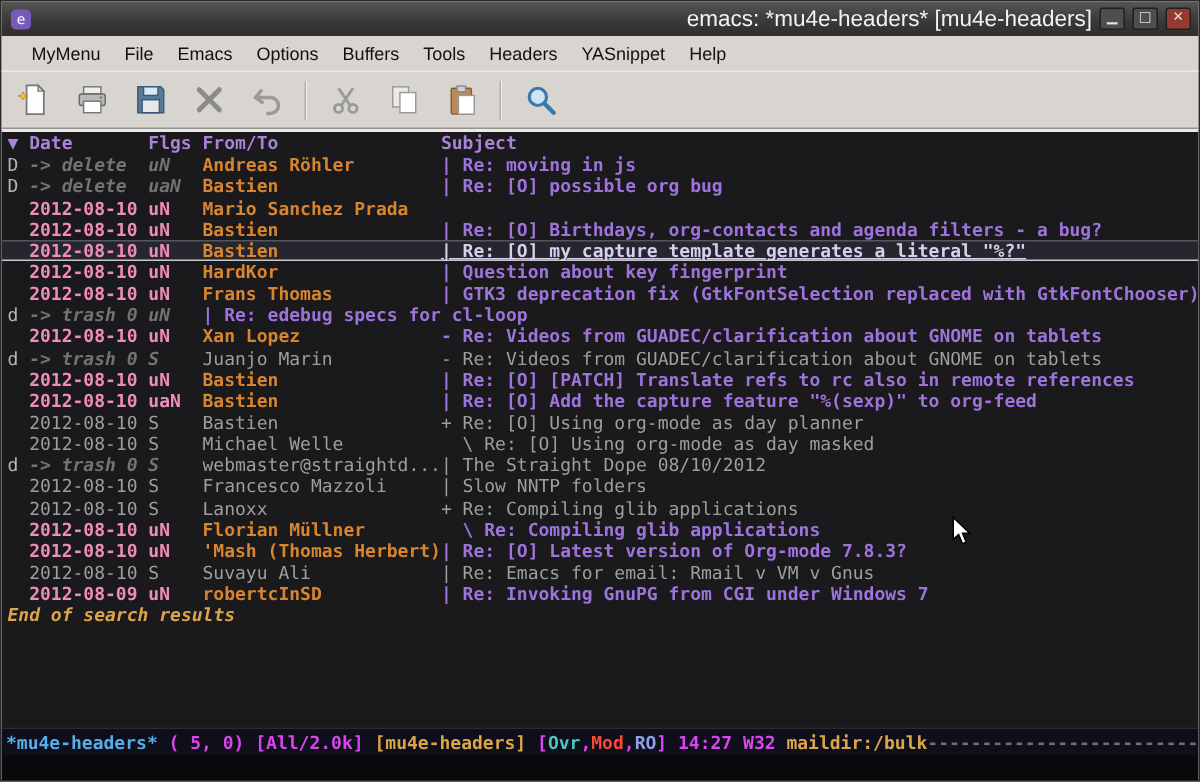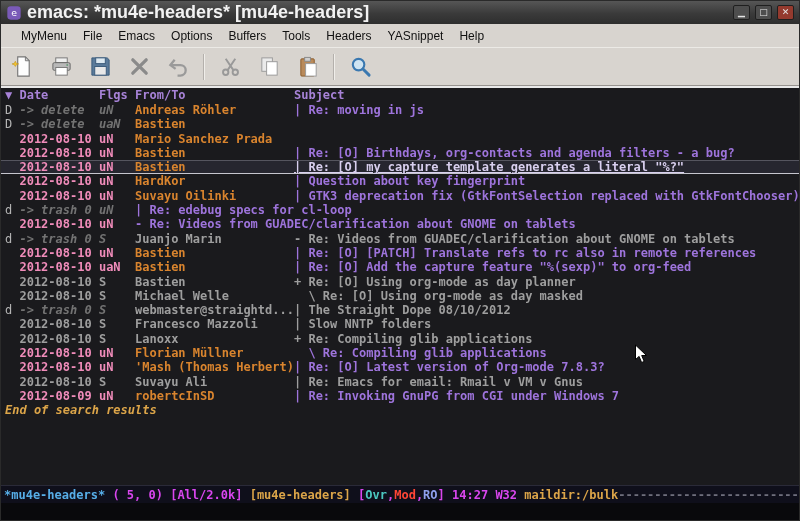--- a/index.html
+++ b/index.html
@@ -1,21 +1,21 @@
 <!DOCTYPE html>
 <html><head>
 <meta charset="utf-8">
 <style>
   *{box-sizing:border-box}
   body{margin:0;background:#9a9a9a;font-family:"Liberation Sans",sans-serif}
   .window{position:relative;width:800px;height:521px;border:1px solid #2a2a2a;display:flex;flex-direction:column;background:#d8d4cf;overflow:hidden}
 
   
   .titlebar{flex:none;height:23px;background:linear-gradient(#565656,#3a3a3a 55%,#2e2e2e);display:flex;align-items:center;padding:0 5px;gap:5px}
-  .title-text{flex:1;text-align:left;color:#f2f2f2;font-size:18px;font-weight:700;white-space:nowrap;overflow:hidden}
+  .title-text{flex:1;text-align:right;color:#f2f2f2;font-size:15px;font-weight:400;white-space:nowrap;overflow:hidden}
   .win-btn{width:17px;height:15px;border-radius:2px;display:flex;align-items:center;justify-content:center;font-size:9px;line-height:9px;color:#e4e4e4;background:#4e4e4e;border:1px solid #1f1f1f;font-family:"DejaVu Sans",sans-serif}
   .win-btn.close{background:#943a2e}
   .app-icon svg{display:block}
 
   
   .menubar{flex:none;height:23px;display:flex;align-items:center;font-size:12px;color:#111;padding-left:12px;background:#d8d4cf}
   .menu-item{padding:3px 8px;cursor:default}
 
   
   .toolbar{flex:none;height:39px;background:#d8d4cf;border-top:1px solid #eceae6;border-bottom:1px solid #97938f;display:flex;align-items:center;padding:0 4px;gap:5px}
@@ -31,21 +31,21 @@
   .row{display:flex;height:14.3px;line-height:14.4px;white-space:pre;padding-left:4px}
   .row.current{background:#26262f;box-shadow:inset 0 -1px 0 #c6c6ce, inset 0 1px 0 #55555f}
   .col-mark{flex:none;width:2ch}
   .col-date{flex:none;width:11ch}
   .col-flags{flex:none;width:5ch}
   .col-from{flex:none;width:22ch;overflow:hidden}
   .col-subject{flex:1;overflow:hidden}
   .f-mark{color:#b5b5b5;font-weight:400}
   .f-marked{color:#737373;font-style:italic}
   .f-udate{color:#f08cba}
-  .f-read{color:#9e9e9e;font-weight:700}
+  .f-read{color:#9e9e9e;font-weight:400}
   .f-from{color:#d9842e}
   .f-subj{color:#9e74dc}
   .row.current .col-subject{color:#d8cfee;text-decoration:underline}
   .end-line{flex:none;height:14.3px;line-height:14.3px;padding-left:4px;color:#dca549;font-style:italic;white-space:pre}
   .fill{flex:1}
 
   
   .mode-line{flex:none;height:18px;line-height:18px;background:#0f0f1b;white-space:pre;overflow:hidden;padding-left:3px;border-top:1px solid #2a2a38}
   .ml-buf{color:#57aee8}
   .ml-plain{color:#d946ef}
@@ -157,28 +157,28 @@
     <div class="header-line">
       <span class="col-mark hdr">▼</span>
       <span class="col-date hdr">Date</span>
       <span class="col-flags hdr">Flgs</span>
       <span class="col-from hdr">From/To</span>
       <span class="col-subject hdr">Subject</span>
     </div>
 
     <div class="rows">
         <div class="row"><span class="col-mark f-mark">D</span><span class="col-date f-marked">-&gt; delete</span><span class="col-flags f-marked">uN</span><span class="col-from f-from">Andreas Röhler</span><span class="col-subject f-subj">| Re: moving in js</span></div>
-        <div class="row"><span class="col-mark f-mark">D</span><span class="col-date f-marked">-&gt; delete</span><span class="col-flags f-marked">uaN</span><span class="col-from f-from">Bastien</span></div>
+        <div class="row"><span class="col-mark f-mark">D</span><span class="col-date f-marked">-&gt; delete</span><span class="col-flags f-marked">uaN</span><span class="col-from f-from">Bastien</span><span class="col-subject f-subj">| Re: [O] possible org bug</span></div>
         <div class="row"><span class="col-mark f-mark"></span><span class="col-date f-udate">2012-08-10</span><span class="col-flags f-udate">uN</span><span class="col-from f-from">Mario Sanchez Prada</span></div>
         <div class="row"><span class="col-mark f-mark"></span><span class="col-date f-udate">2012-08-10</span><span class="col-flags f-udate">uN</span><span class="col-from f-from">Bastien</span><span class="col-subject f-subj">| Re: [O] Birthdays, org-contacts and agenda filters - a bug?</span></div>
         <div class="row current"><span class="col-mark f-mark"></span><span class="col-date f-udate">2012-08-10</span><span class="col-flags f-udate">uN</span><span class="col-from f-from">Bastien</span><span class="col-subject f-subj">| Re: [O] my capture template generates a literal "%?"</span></div>
         <div class="row"><span class="col-mark f-mark"></span><span class="col-date f-udate">2012-08-10</span><span class="col-flags f-udate">uN</span><span class="col-from f-from">HardKor</span><span class="col-subject f-subj">| Question about key fingerprint</span></div>
-        <div class="row"><span class="col-mark f-mark"></span><span class="col-date f-udate">2012-08-10</span><span class="col-flags f-udate">uN</span><span class="col-from f-from">Suvayu Oilinki</span><span class="col-subject f-subj">| GTK3 deprecation fix (GtkFontSelection replaced with GtkFontChooser)</span></div>
+        <div class="row"><span class="col-mark f-mark"></span><span class="col-date f-udate">2012-08-10</span><span class="col-flags f-udate">uN</span><span class="col-from f-from">Frans Thomas</span><span class="col-subject f-subj">| GTK3 deprecation fix (GtkFontSelection replaced with GtkFontChooser)</span></div>
         <div class="row"><span class="col-mark f-mark">d</span><span class="col-date f-marked">-&gt; trash 0</span><span class="col-flags f-marked">uN</span><span class="col-subject f-subj">| Re: edebug specs for cl-loop</span></div>
-        <div class="row"><span class="col-mark f-mark"></span><span class="col-date f-udate">2012-08-10</span><span class="col-flags f-udate">uN</span><span class="col-subject f-subj">- Re: Videos from GUADEC/clarification about GNOME on tablets</span></div>
+        <div class="row"><span class="col-mark f-mark"></span><span class="col-date f-udate">2012-08-10</span><span class="col-flags f-udate">uN</span><span class="col-from f-from">Xan Lopez</span><span class="col-subject f-subj">- Re: Videos from GUADEC/clarification about GNOME on tablets</span></div>
         <div class="row"><span class="col-mark f-mark">d</span><span class="col-date f-marked">-&gt; trash 0</span><span class="col-flags f-marked">S</span><span class="col-from f-read">Juanjo Marin</span><span class="col-subject f-read">- Re: Videos from GUADEC/clarification about GNOME on tablets</span></div>
         <div class="row"><span class="col-mark f-mark"></span><span class="col-date f-udate">2012-08-10</span><span class="col-flags f-udate">uN</span><span class="col-from f-from">Bastien</span><span class="col-subject f-subj">| Re: [O] [PATCH] Translate refs to rc also in remote references</span></div>
         <div class="row"><span class="col-mark f-mark"></span><span class="col-date f-udate">2012-08-10</span><span class="col-flags f-udate">uaN</span><span class="col-from f-from">Bastien</span><span class="col-subject f-subj">| Re: [O] Add the capture feature "%(sexp)" to org-feed</span></div>
         <div class="row"><span class="col-mark f-mark"></span><span class="col-date f-read">2012-08-10</span><span class="col-flags f-read">S</span><span class="col-from f-read">Bastien</span><span class="col-subject f-read">+ Re: [O] Using org-mode as day planner</span></div>
         <div class="row"><span class="col-mark f-mark"></span><span class="col-date f-read">2012-08-10</span><span class="col-flags f-read">S</span><span class="col-from f-read">Michael Welle</span><span class="col-subject f-read">  \ Re: [O] Using org-mode as day masked</span></div>
         <div class="row"><span class="col-mark f-mark">d</span><span class="col-date f-marked">-&gt; trash 0</span><span class="col-flags f-marked">S</span><span class="col-from f-read">webmaster@straightd...</span><span class="col-subject f-read">| The Straight Dope 08/10/2012</span></div>
         <div class="row"><span class="col-mark f-mark"></span><span class="col-date f-read">2012-08-10</span><span class="col-flags f-read">S</span><span class="col-from f-read">Francesco Mazzoli</span><span class="col-subject f-read">| Slow NNTP folders</span></div>
         <div class="row"><span class="col-mark f-mark"></span><span class="col-date f-read">2012-08-10</span><span class="col-flags f-read">S</span><span class="col-from f-read">Lanoxx</span><span class="col-subject f-read">+ Re: Compiling glib applications</span></div>
         <div class="row"><span class="col-mark f-mark"></span><span class="col-date f-udate">2012-08-10</span><span class="col-flags f-udate">uN</span><span class="col-from f-from">Florian Müllner</span><span class="col-subject f-subj">  \ Re: Compiling glib applications</span></div>
         <div class="row"><span class="col-mark f-mark"></span><span class="col-date f-udate">2012-08-10</span><span class="col-flags f-udate">uN</span><span class="col-from f-from">'Mash (Thomas Herbert)</span><span class="col-subject f-subj">| Re: [O] Latest version of Org-mode 7.8.3?</span></div>

